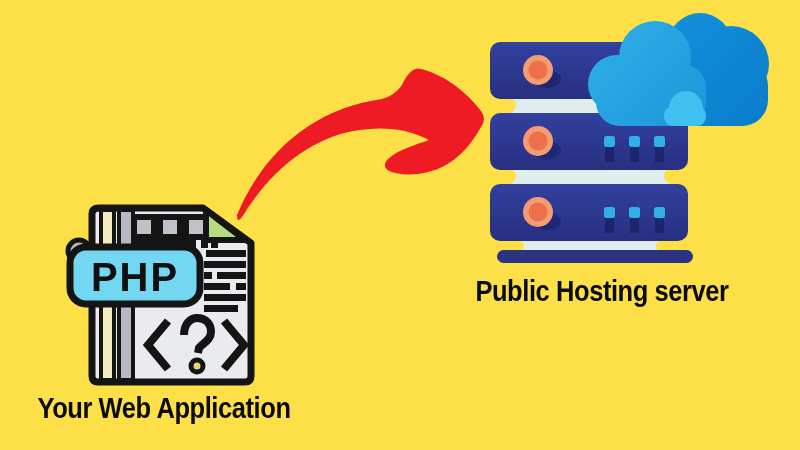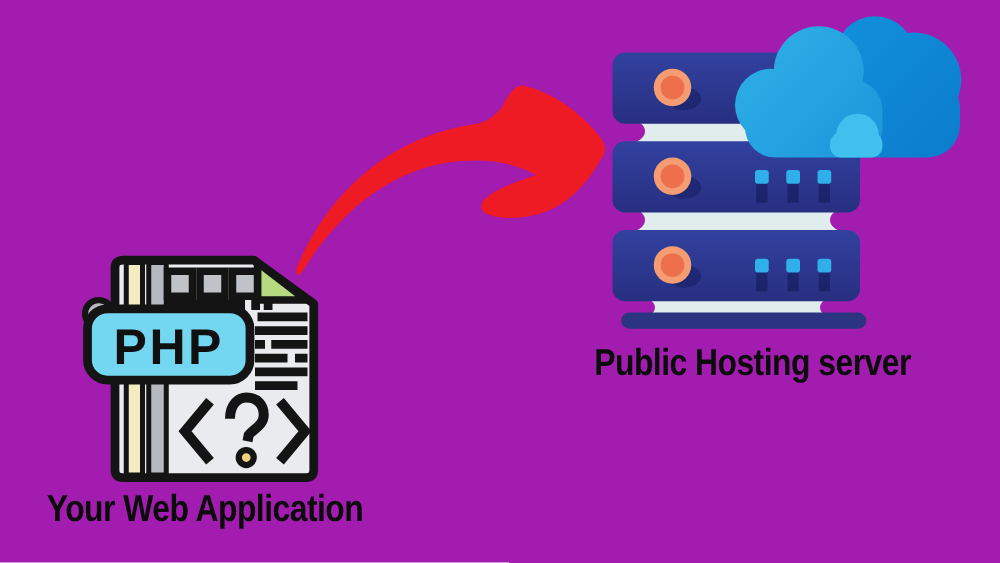--- a/index.html
+++ b/index.html
@@ -1,20 +1,20 @@
 <!DOCTYPE html>
 <html><head>
 <meta charset="utf-8">
 <style>
   html, body { margin: 0; padding: 0; background: #ffffff; }
   .canvas {
     position: relative;
     width: 800px;
     height: 450px;
-    background: #a21caf;
+    background: #fde047;
     overflow: hidden;
     font-family: "Liberation Sans", "DejaVu Sans", sans-serif;
   }
   .canvas svg { position: absolute; left: 0; top: 0; }
   .label {
     position: absolute;
     text-align: center;
     font-weight: 700;
     font-size: 30px;
     line-height: 1.05;

